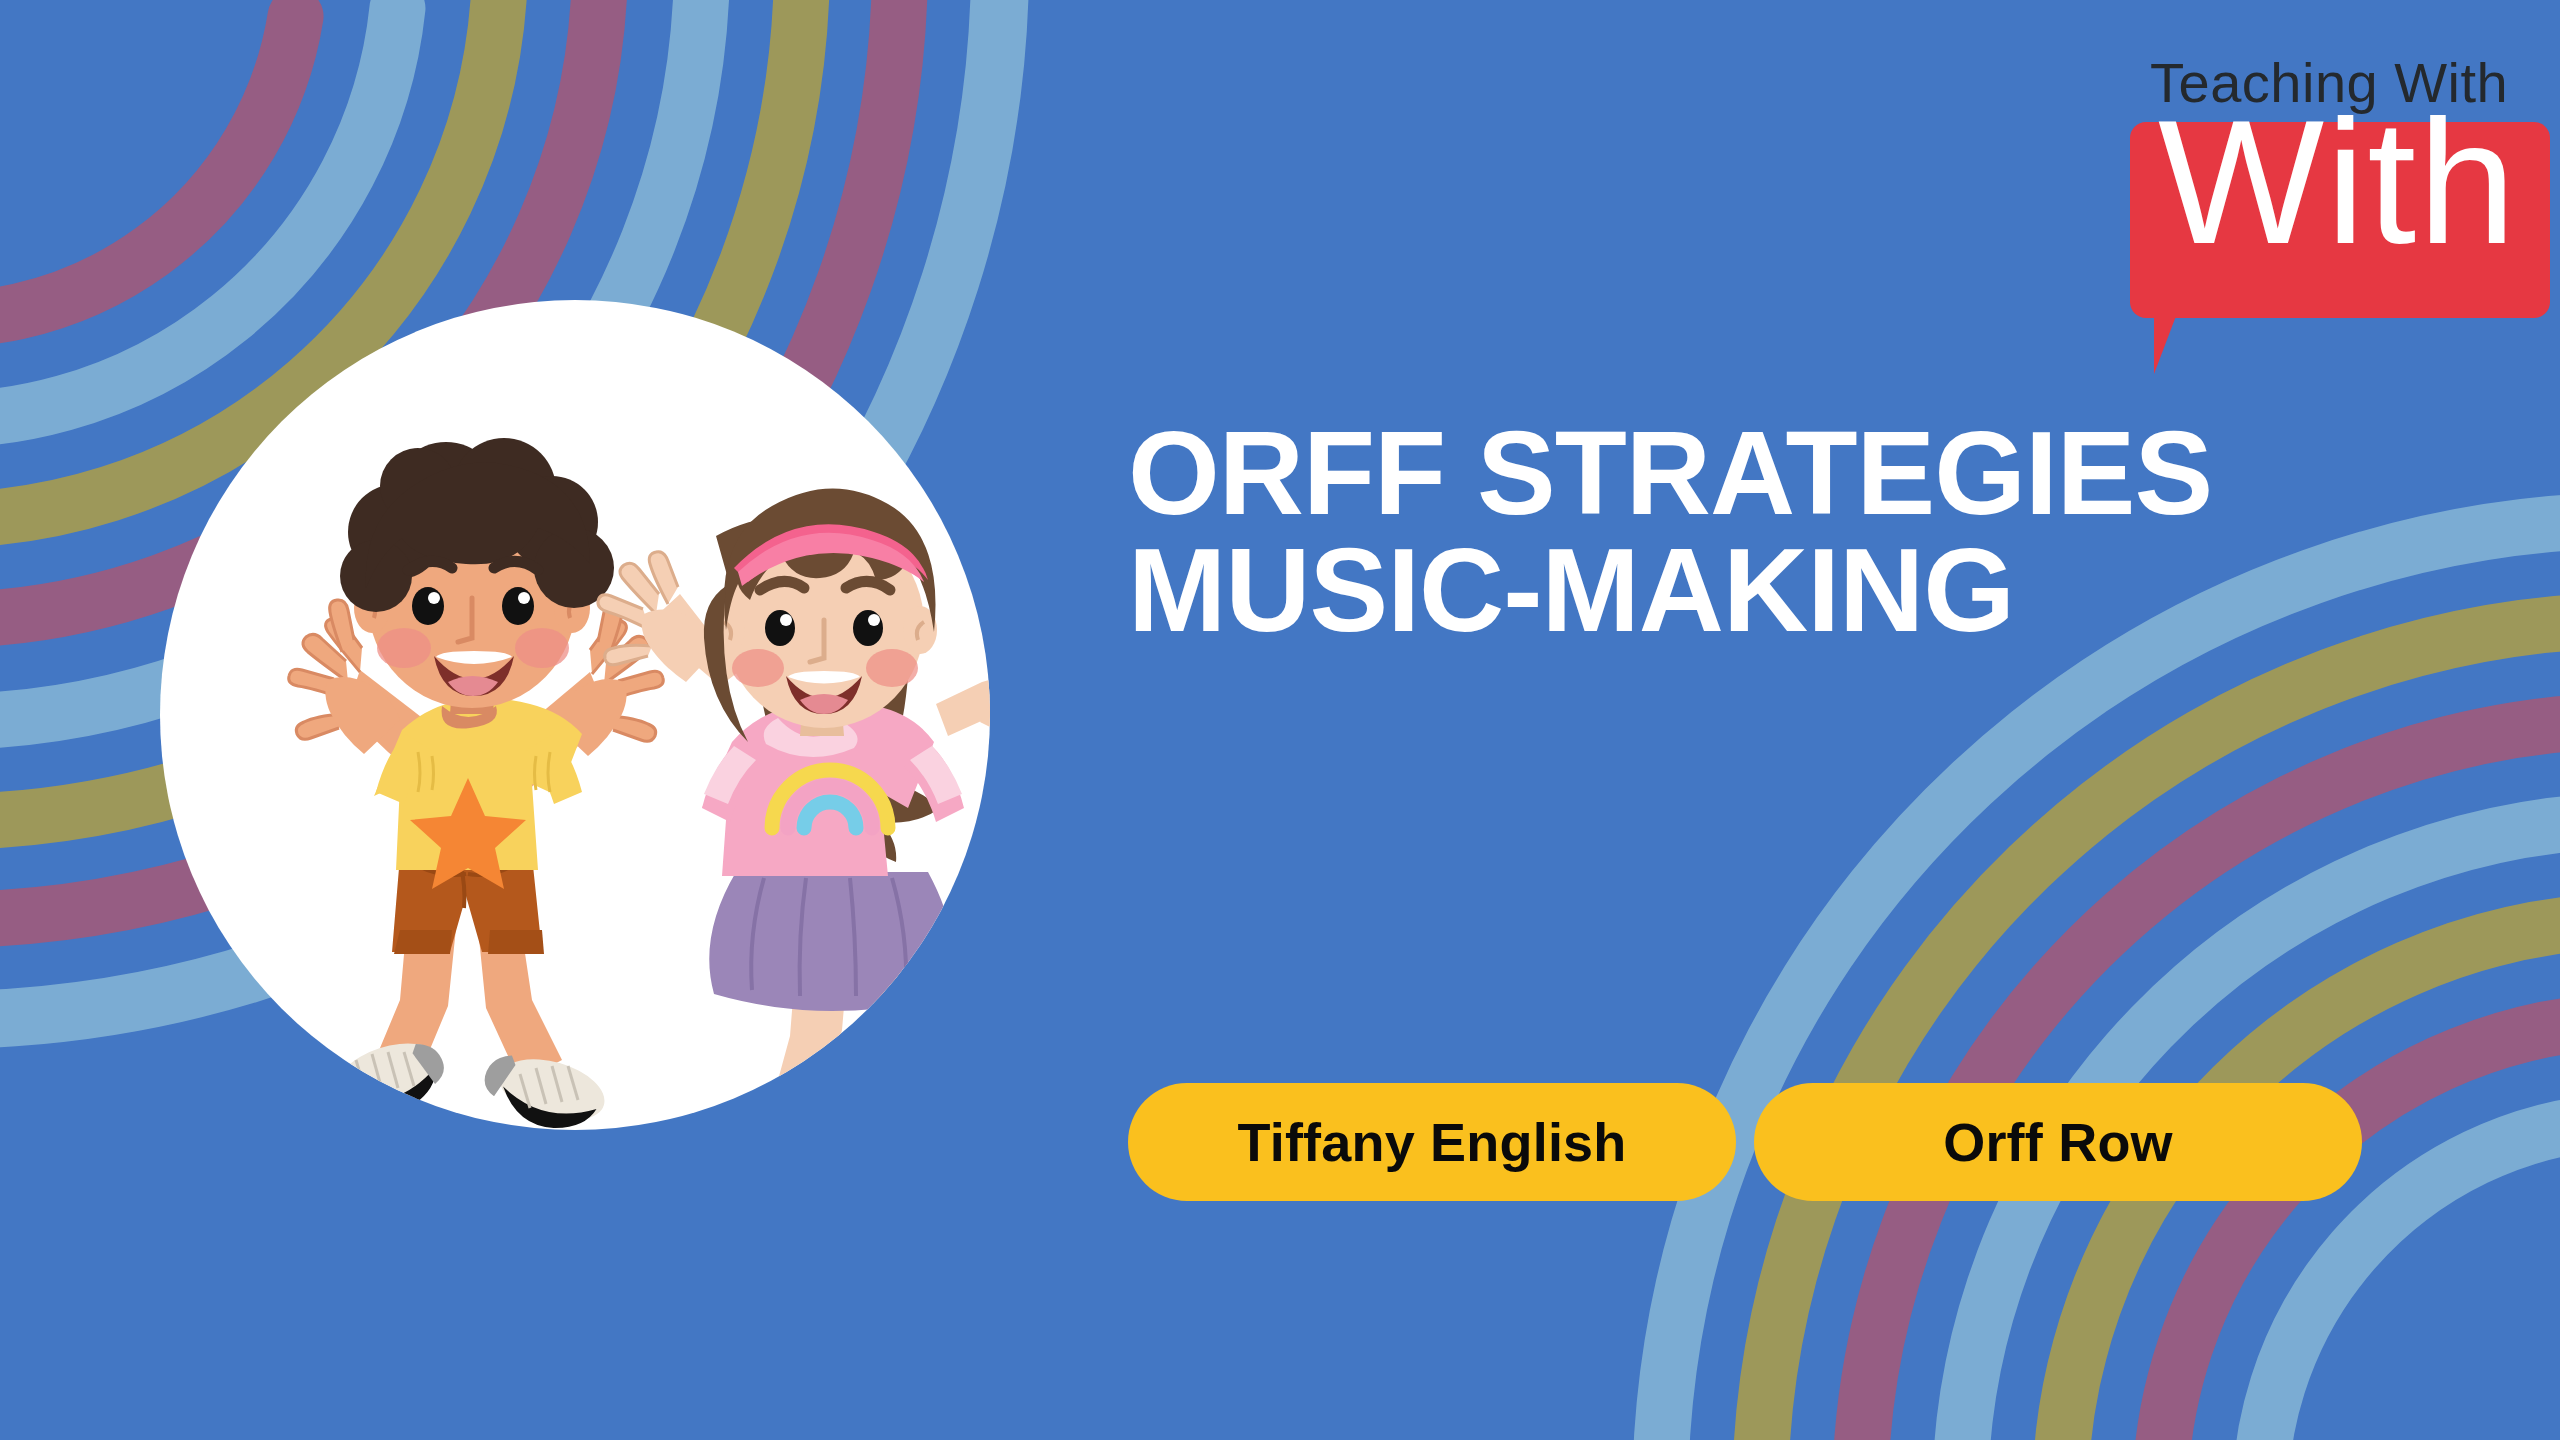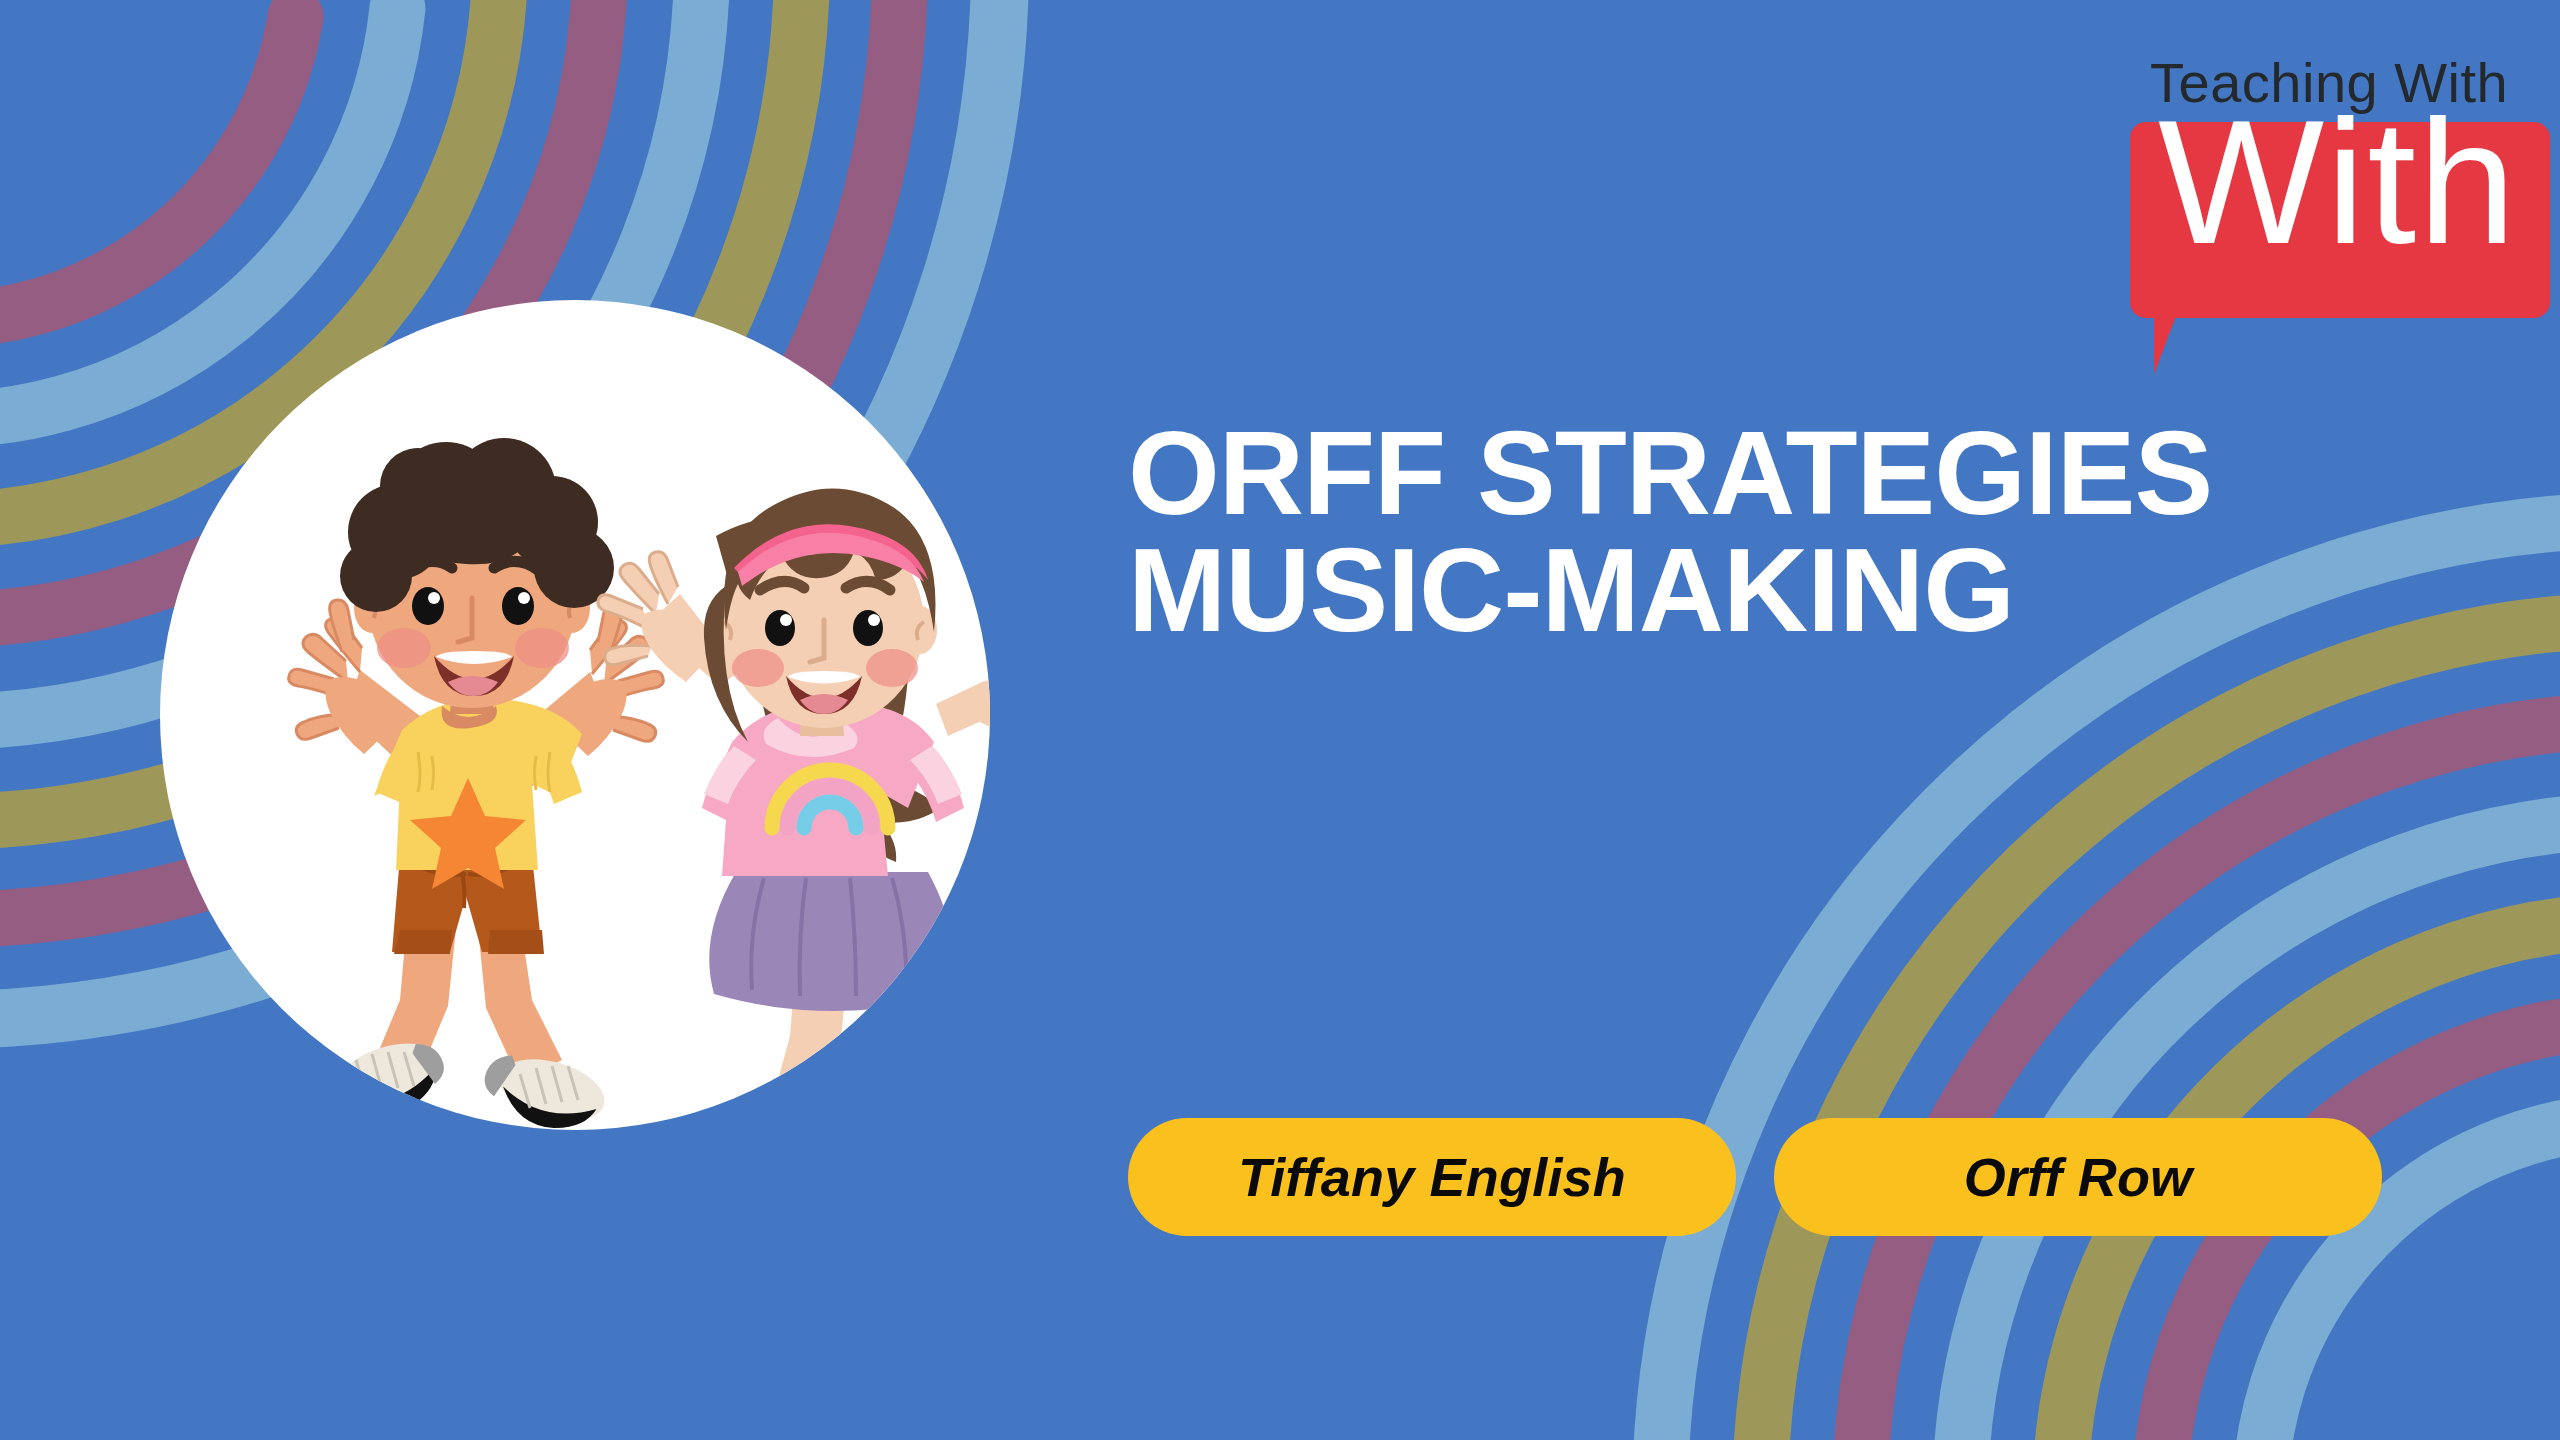--- a/index.html
+++ b/index.html
@@ -37,25 +37,24 @@
     font-weight:bold;
     letter-spacing:-1px;
     text-transform:uppercase;
     font-stretch:condensed;
     white-space:nowrap;
   }
 
   
   .speakers {
     position:absolute;
-    left:1128px; top:1118px;
+    left:1128px; top:1083px;
     display:flex;
-    gap:38px;
+    gap:18px;
     align-items:center;
-    font-style:italic;
   }
   .pill {
     background:#fac01e;
     border-radius:60px;
     height:118px;
     display:flex;
     align-items:center;
     justify-content:center;
     padding:0 52px;
     min-width:608px;

